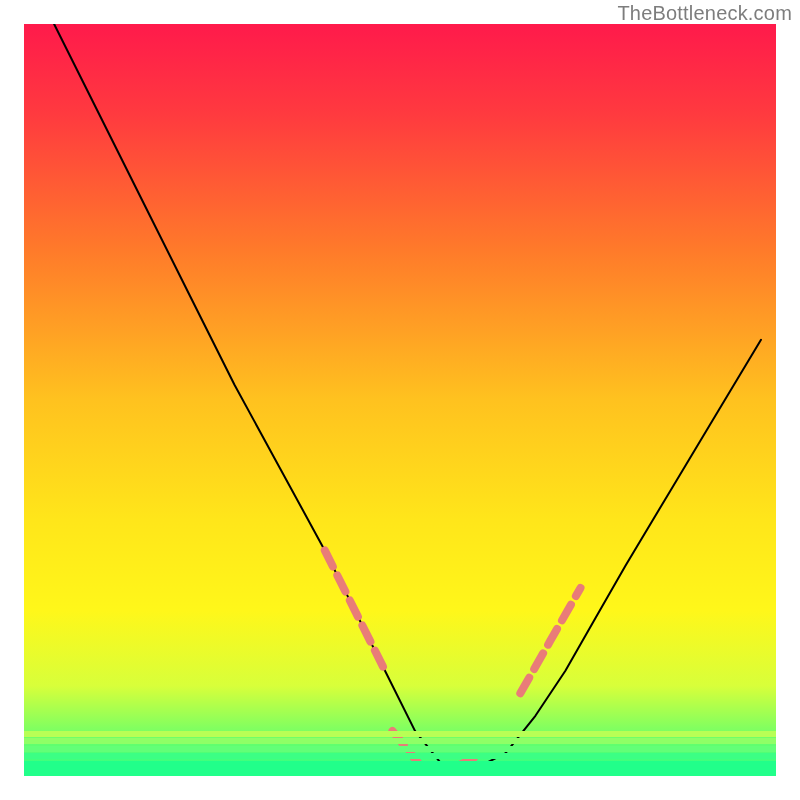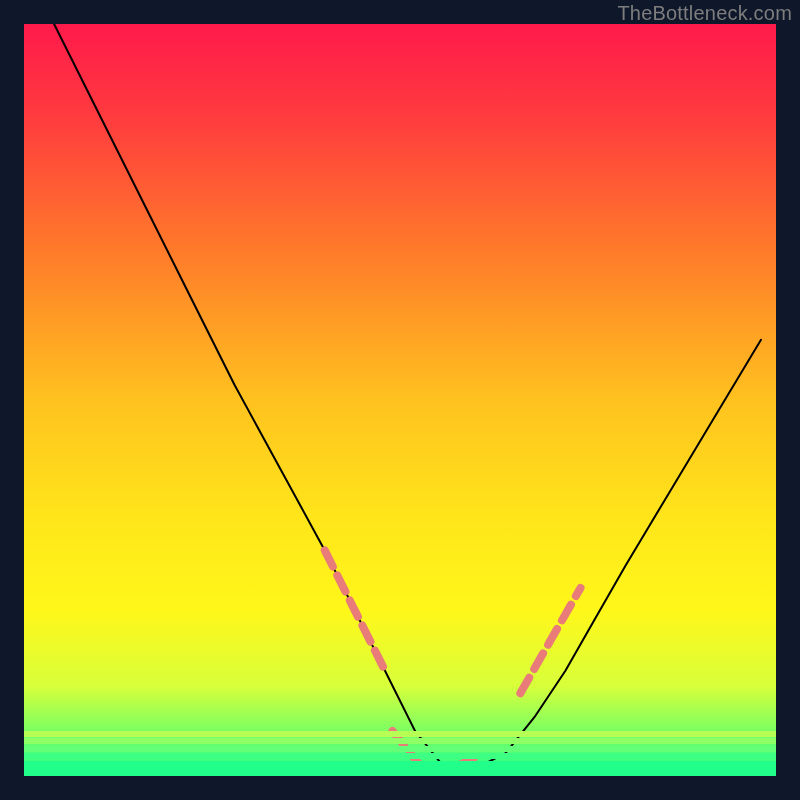--- a/index.html
+++ b/index.html
@@ -10,21 +10,21 @@
     background: #000;
     overflow: hidden;
     font-family: Arial, Helvetica, sans-serif;
   }
   .frame {
     position: absolute;
     top: 0;
     left: 0;
     width: 800px;
     height: 800px;
-    background: #0f172a;
+    background: #ffffff;
   }
   .plot-area {
     position: absolute;
     top: 24px;
     left: 24px;
     width: 752px;
     height: 752px;
     
   }
   .watermark {

